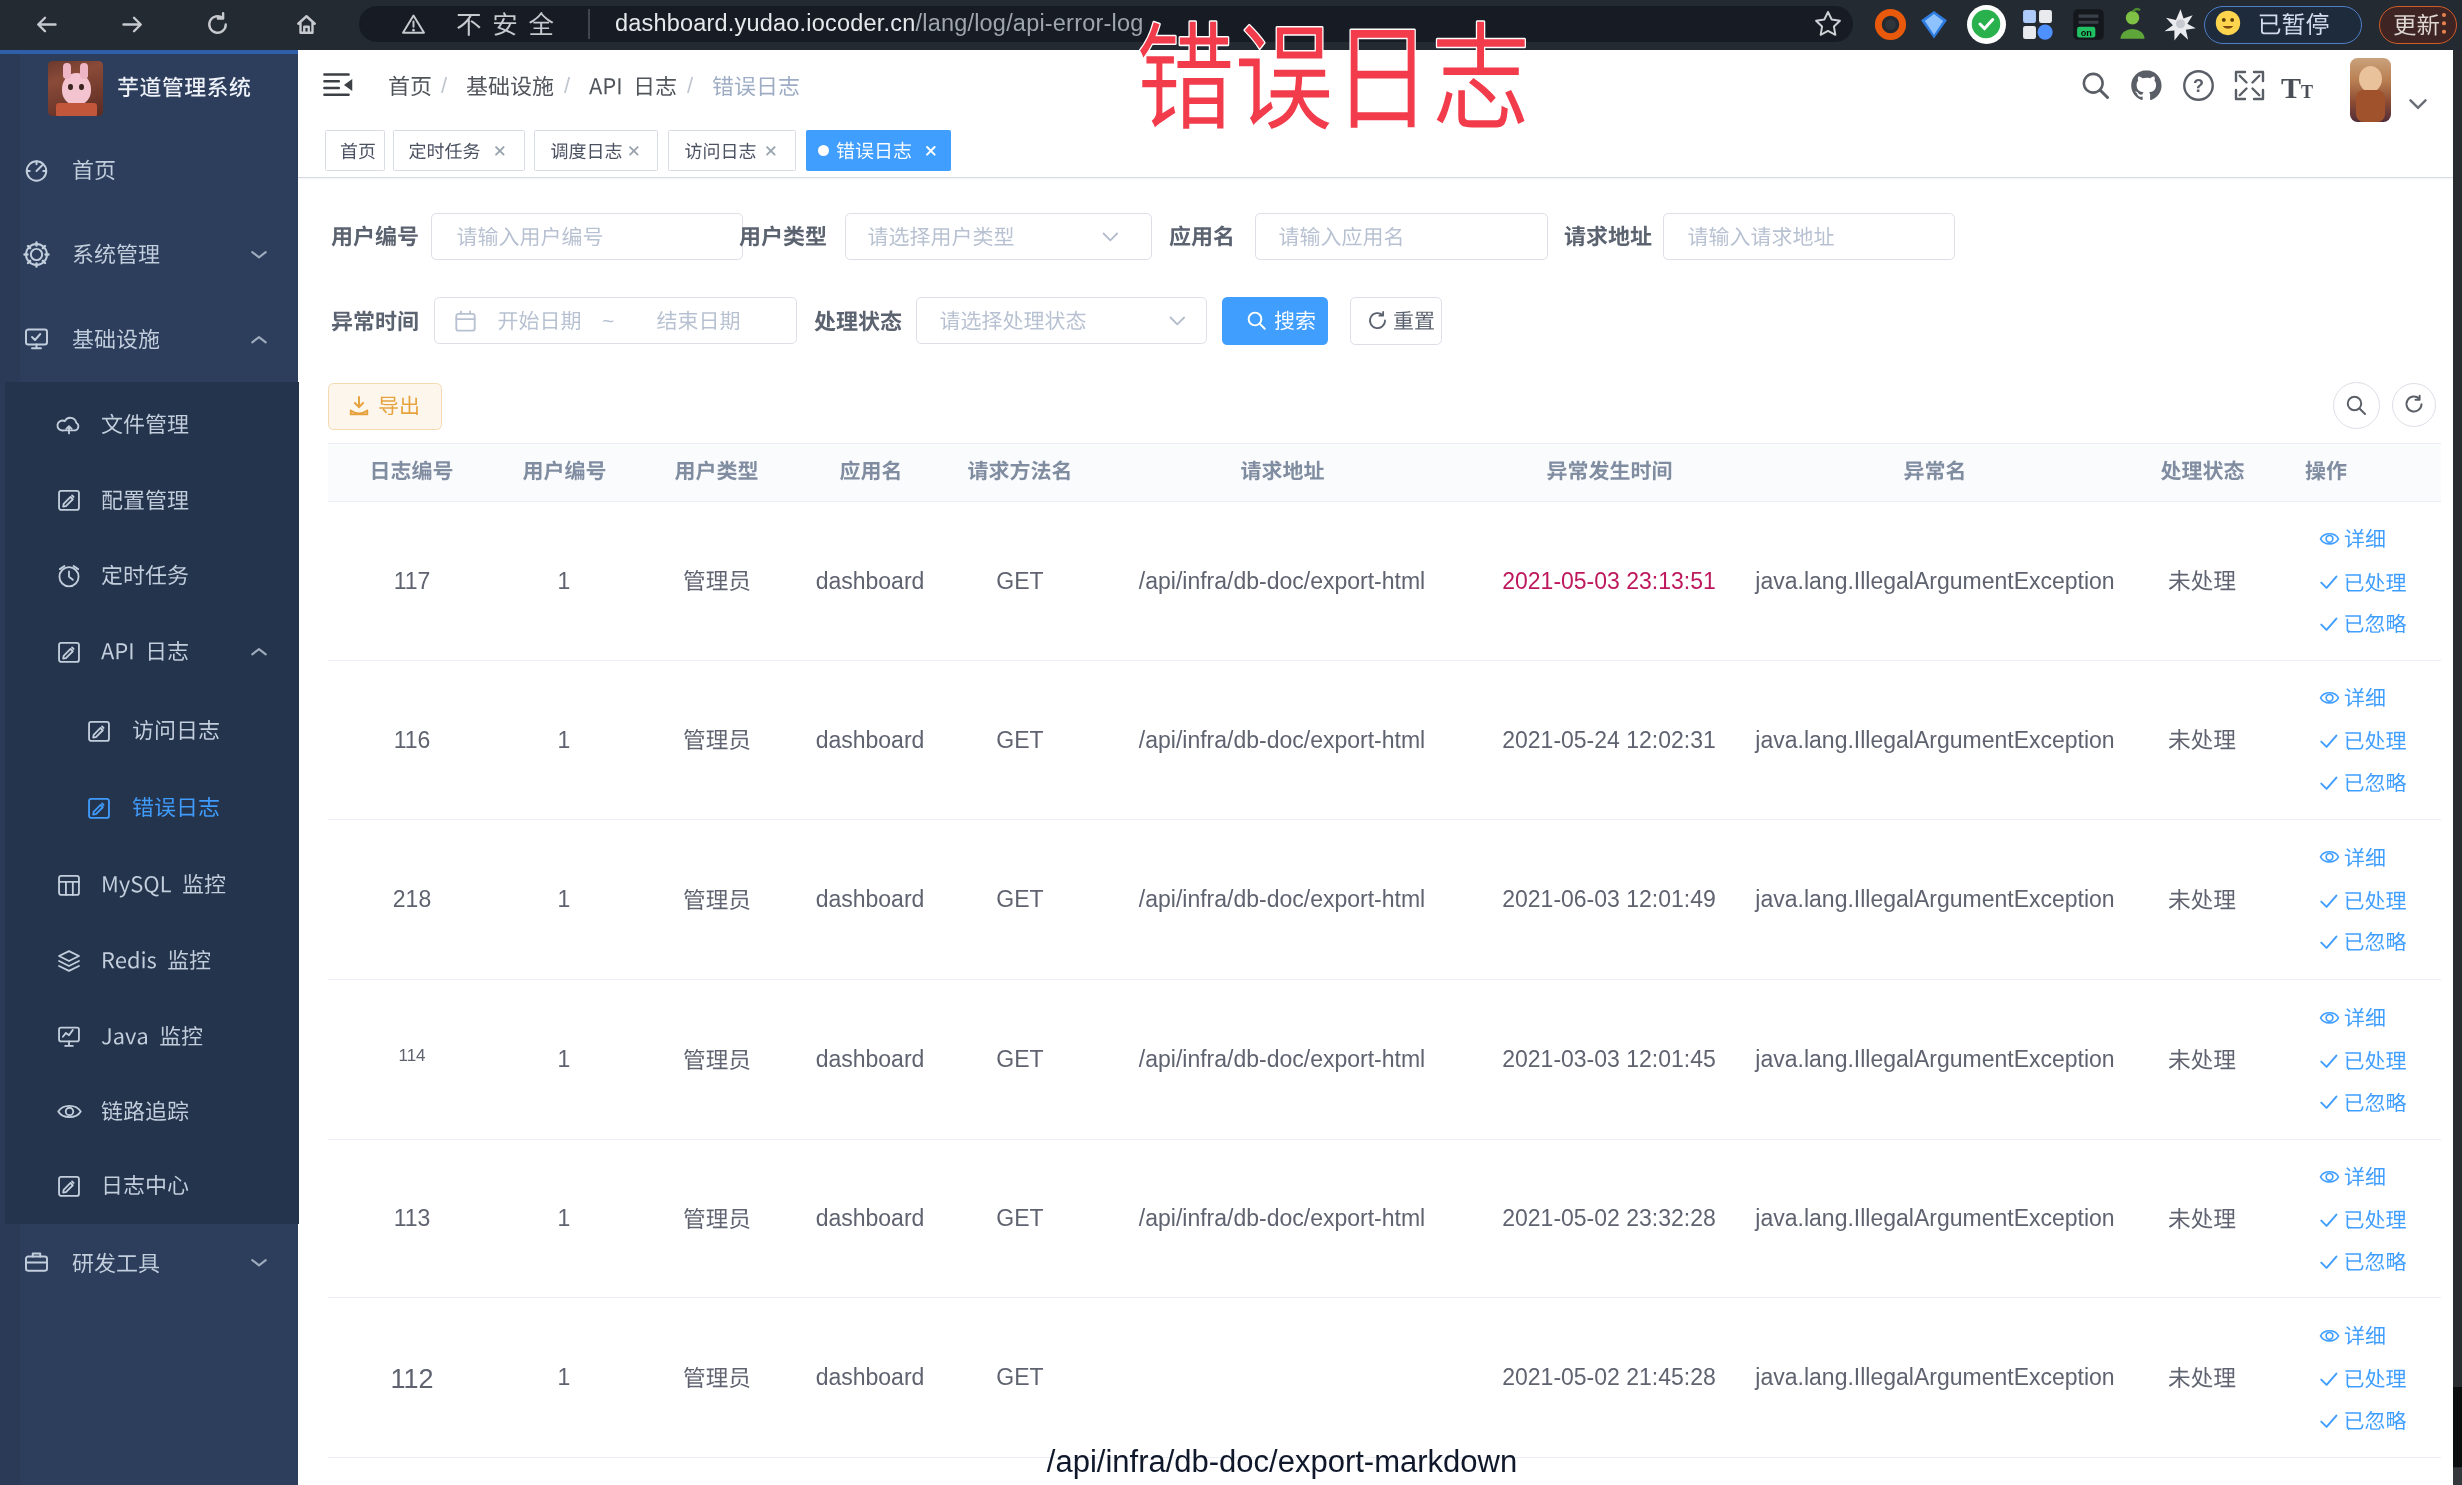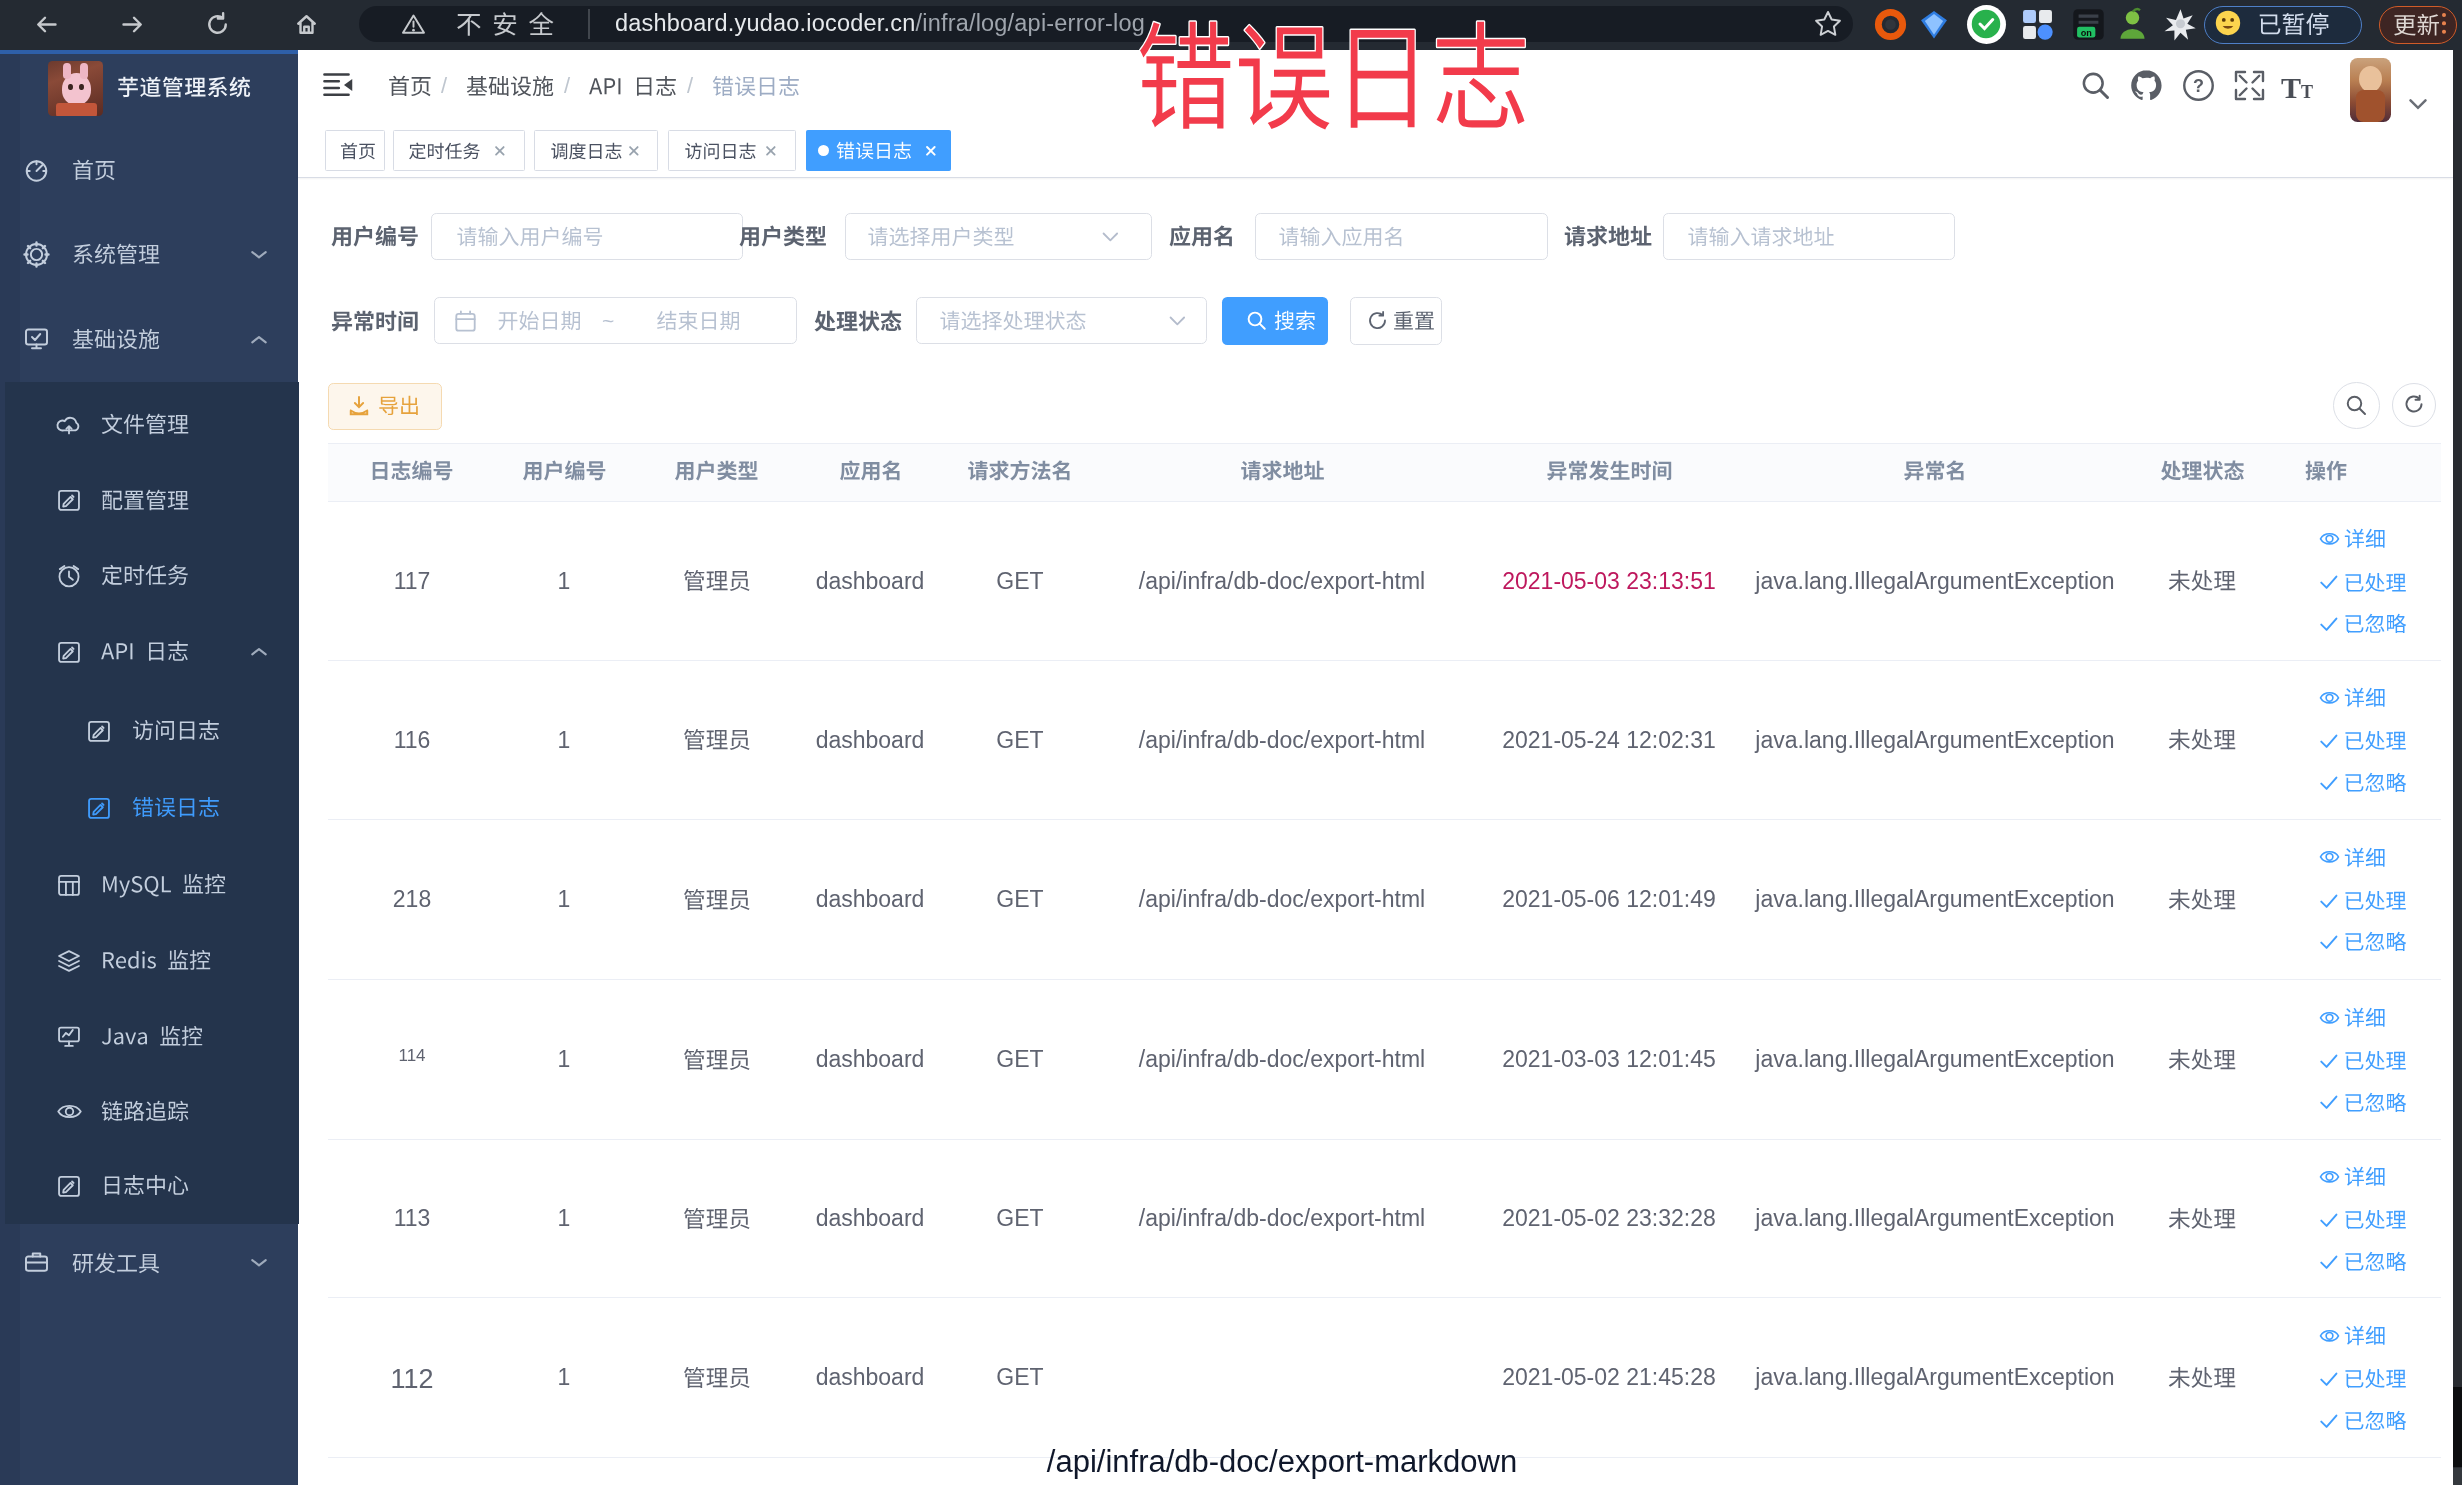--- a/index.html
+++ b/index.html
@@ -157,21 +157,21 @@
     <path d="M18 6 L32 29 H4 Z" fill="none" stroke="#c6c9cd" stroke-width="2.6" stroke-linecap="round" stroke-linejoin="round"></path>
     <path d="M18 14 v7" fill="none" stroke="#c6c9cd" stroke-width="2.6" stroke-linecap="round" stroke-linejoin="round"></path>
     <circle cx="18" cy="25.5" r="1.8" fill="#c6c9cd"></circle>
   </svg>
 <svg class="ct" style="left:456px;top:11.4px" width="98" height="26" viewBox="0 0 3824 1000" fill="#c6c9cd">
     <use href="#r0" x="0"></use>
     <use href="#r1" x="1412"></use>
     <use href="#r2" x="2824"></use>
   </svg>
 <div class="abs" style="left:588px;top:9px;width:1.5px;height:29.5px;background:#41464d"></div>
-<div class="lt" style="left:615px;top:9.8px;font-size:23.5px;color:#e6e9ec;letter-spacing:0.2px">dashboard.yudao.iocoder.cn<span style="color:#9fa5ad">/infra/log/api-error-log</span></div>
+<div class="lt" style="left:615px;top:9.8px;font-size:23.5px;color:#e6e9ec;letter-spacing:0.2px">dashboard.yudao.iocoder.cn<span style="color:#9fa5ad">/lang/log/api-error-log</span></div>
 <svg class="ic" style="left:1813px;top:9px" width="30" height="30" viewBox="0 0 40 40">
     <path d="M20 4 l4.9 10 11 1.6 -8 7.8 1.9 11 -9.8 -5.2 -9.8 5.2 1.9 -11 -8 -7.8 11 -1.6 Z" fill="none" stroke="#cdd0d4" stroke-width="2.6" stroke-linecap="round" stroke-linejoin="round"></path>
   </svg>
 <svg class="ic" style="left:1873px;top:6.8px" width="35" height="35" viewBox="0 0 46 46">
     <circle cx="23" cy="23" r="16" fill="none" stroke="#e8590c" stroke-width="9"></circle>
     <circle cx="23" cy="23" r="7" fill="#30353c"></circle>
   </svg>
 <svg class="ic" style="left:1918px;top:7.6px" width="32" height="32" viewBox="0 0 42 42">
     <path d="M21 4 L38 16 L21 40 L4 16 Z" fill="#2f7de1"></path>
     <path d="M21 8 L33 17 L21 35 L9 17 Z" fill="#8ec2ff"></path>
@@ -805,21 +805,21 @@
 <div class="lt" style="left:412px;top:886px;font-size:23px;color:#5f6370;transform:translateX(-50%)">218</div>
 <div class="lt" style="left:564px;top:886px;font-size:23px;color:#5f6370;transform:translateX(-50%)">1</div>
 <svg class="ct" style="left:683px;top:888px" width="68" height="23" viewBox="0 0 3000 1000" fill="#5f6370">
     <use href="#r12" x="0"></use>
     <use href="#r13" x="1000"></use>
     <use href="#r91" x="2000"></use>
   </svg>
 <div class="lt" style="left:870px;top:886px;font-size:23px;color:#5f6370;transform:translateX(-50%)">dashboard</div>
 <div class="lt" style="left:1020px;top:886px;font-size:23px;color:#5f6370;transform:translateX(-50%)">GET</div>
 <div class="lt" style="left:1282px;top:886px;font-size:23px;color:#5f6370;transform:translateX(-50%)">/api/infra/db-doc/export-html</div>
-<div class="lt" style="left:1609px;top:886px;font-size:23px;color:#5f6370;transform:translateX(-50%)">2021-05-06 12:01:49</div>
+<div class="lt" style="left:1609px;top:886px;font-size:23px;color:#5f6370;transform:translateX(-50%)">2021-06-03 12:01:49</div>
 <div class="lt" style="left:1935px;top:886px;font-size:23px;color:#5f6370;transform:translateX(-50%)">java.lang.IllegalArgumentException</div>
 <svg class="ct" style="left:2168px;top:888px" width="68" height="23" viewBox="0 0 3000 1000" fill="#5f6370">
     <use href="#r92" x="0"></use>
     <use href="#r83" x="1000"></use>
     <use href="#r13" x="2000"></use>
   </svg>
 <svg class="ic" style="left:2319px;top:847px" width="21" height="19.7" viewBox="0 0 28 26">
     <path d="M2 13 C7 4 21 4 26 13 C21 22 7 22 2 13 Z" fill="none" stroke="#409eff" stroke-width="2.2" stroke-linecap="round" stroke-linejoin="round"></path>
     <circle cx="14" cy="13" r="4.5" fill="none" stroke="#409eff" stroke-width="2.2" stroke-linecap="round" stroke-linejoin="round"></circle>
   </svg>

